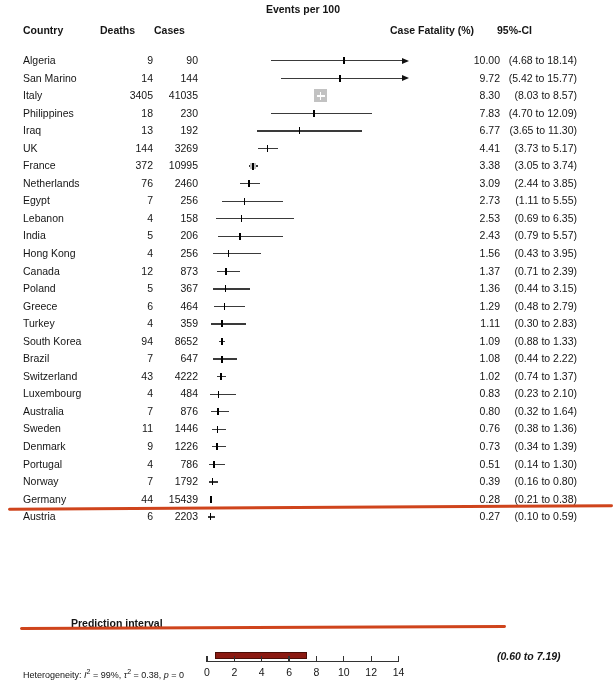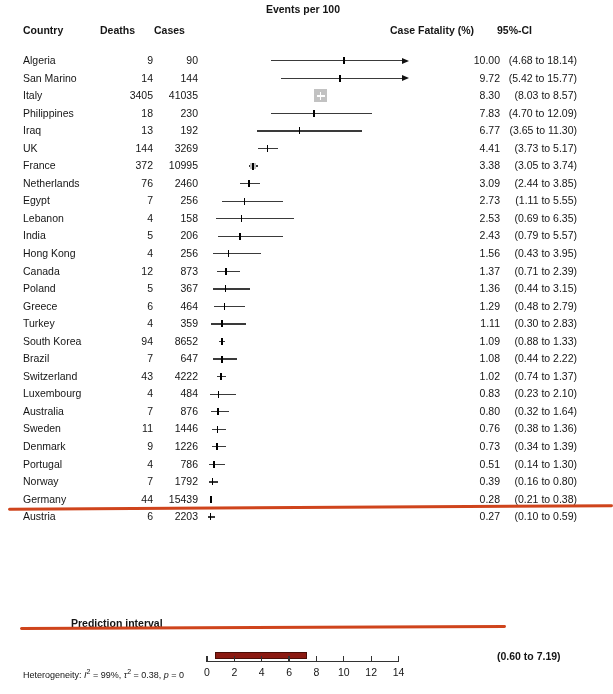--- a/index.html
+++ b/index.html
@@ -292,21 +292,21 @@
         <div class="cell c-cases">2203</div>
         <div class="cell c-fat">0.27</div>
         <div class="cell c-ci">(0.10 to 0.59)</div>
         <div class="ci-line" style="left: 208.368px; width: 6.7025px; top: 8.125px; background: rgb(58, 58, 58);"></div>
         <div class="tick" style="left: 209.893px; top: 5.275px;"></div>
       </div>
     </div>
 
   <div class="abs hdr" style="left:23px; top:617px;padding-left:48px;">Prediction interval</div>
   <div id="pred-bar" class="abs" style="top: 651.5px; height: 5px; left: 215.207px; width: 90.1418px; background: rgb(139, 26, 18); border: 0.5px solid rgb(74, 13, 6);"></div>
-  <div class="abs hdr tr" style="left:497px; top:650px; width:80px;">(0.60 to 7.19)</div>
+  <div class="abs hdr tr" style="left:497px; top:650px; width:80px;font-style:italic;">(0.60 to 7.19)</div>
 
   <div id="axis">
       <div class="axis-line abs" style="left: 207px; top: 661px; width: 191.5px;"></div>
       <div class="axis-tick abs" style="left: 206.4px; top: 655.5px;"></div>
       <div class="axis-lab abs" style="left: 196px; top: 666px;">0</div>
       <div class="axis-tick abs" style="left: 233.757px; top: 655.5px;"></div>
       <div class="axis-lab abs" style="left: 223.357px; top: 666px;">2</div>
       <div class="axis-tick abs" style="left: 261.114px; top: 655.5px;"></div>
       <div class="axis-lab abs" style="left: 250.714px; top: 666px;">4</div>
       <div class="axis-tick abs" style="left: 288.471px; top: 655.5px;"></div>

